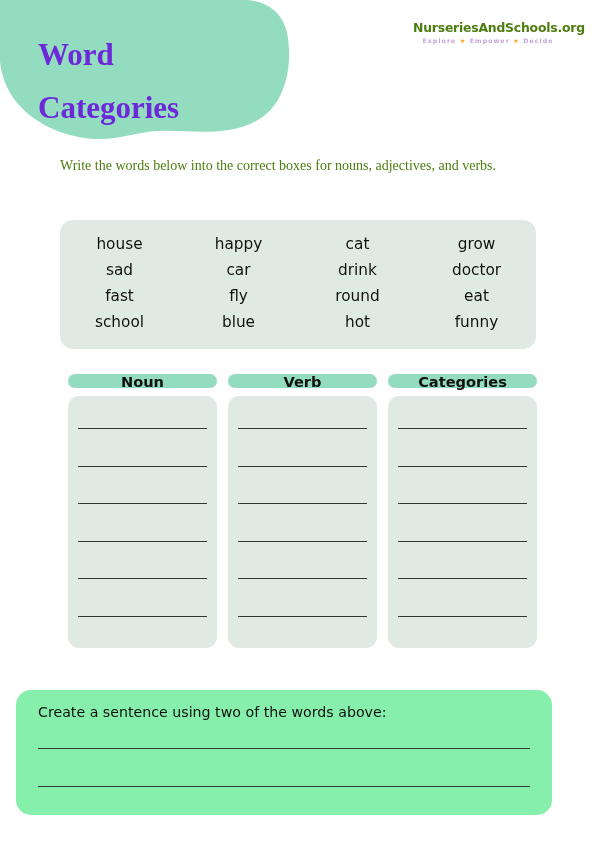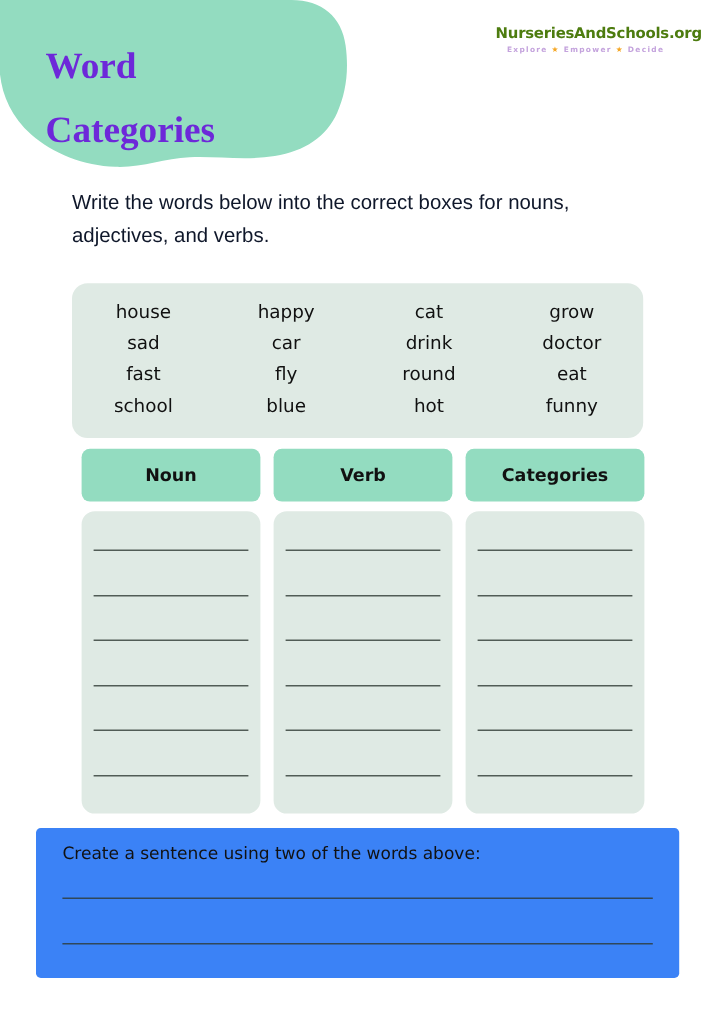--- a/index.html
+++ b/index.html
@@ -67,31 +67,31 @@
     white-space: nowrap;
   }
   .tag-star { color: #f5a623; font-size: 6.4px; }
 
   
   #instructions {
     position: absolute;
     left: 60px;
     top: 155px;
     width: 490px;
-    font-family: Liberation Sans, sans-serif;
-    font-size: 17px;
+    font-family: Liberation Serif, serif;
+    font-size: 14px;
     line-height: 1.62;
-    color: #0f172a;
+    color: #4d7c0f;
   }
 
   
   #word-bank {
     position: absolute;
     left: 60px;
-    top: 236px;
+    top: 220px;
     width: 476px;
     height: 129px;
     background: #dfeae4;
     border-radius: 13px;
     box-sizing: border-box;
     padding: 12px 0 0 0;
     display: flex;
   }
   .wb-col {
     flex: 1;
@@ -107,21 +107,21 @@
   #category-area {
     position: absolute;
     left: 68px;
     top: 374px;
     width: 469px;
     display: flex;
     justify-content: space-between;
   }
   .cat-col { width: 149px; }
   .cat-header {
-    height: 44px;
+    height: 14px;
     background: #93dcc0;
     border-radius: 7px;
     display: flex;
     align-items: center;
     justify-content: center;
     font-family: "DejaVu Sans", sans-serif;
     font-size: 14.6px;
     font-weight: bold;
     color: #111111;
   }
@@ -139,26 +139,26 @@
   .write-line {
     height: 0;
     border-bottom: 1.2px solid #2f3a34;
     margin-bottom: 36.5px;
   }
   .write-line:last-child { margin-bottom: 0; }
 
   
   #sentence-box {
     position: absolute;
-    left: 30px;
+    left: 16px;
     top: 690px;
     width: 536px;
     height: 125px;
-    background: #3b82f6;
-    border-radius: 4px;
+    background: #86efac;
+    border-radius: 15px;
     box-sizing: border-box;
     padding: 14px 22px 0 22px;
   }
   #sentence-prompt {
     font-family: "DejaVu Sans", sans-serif;
     font-size: 14.2px;
     color: #111111;
     margin-bottom: 28px;
   }
   .sentence-line {

